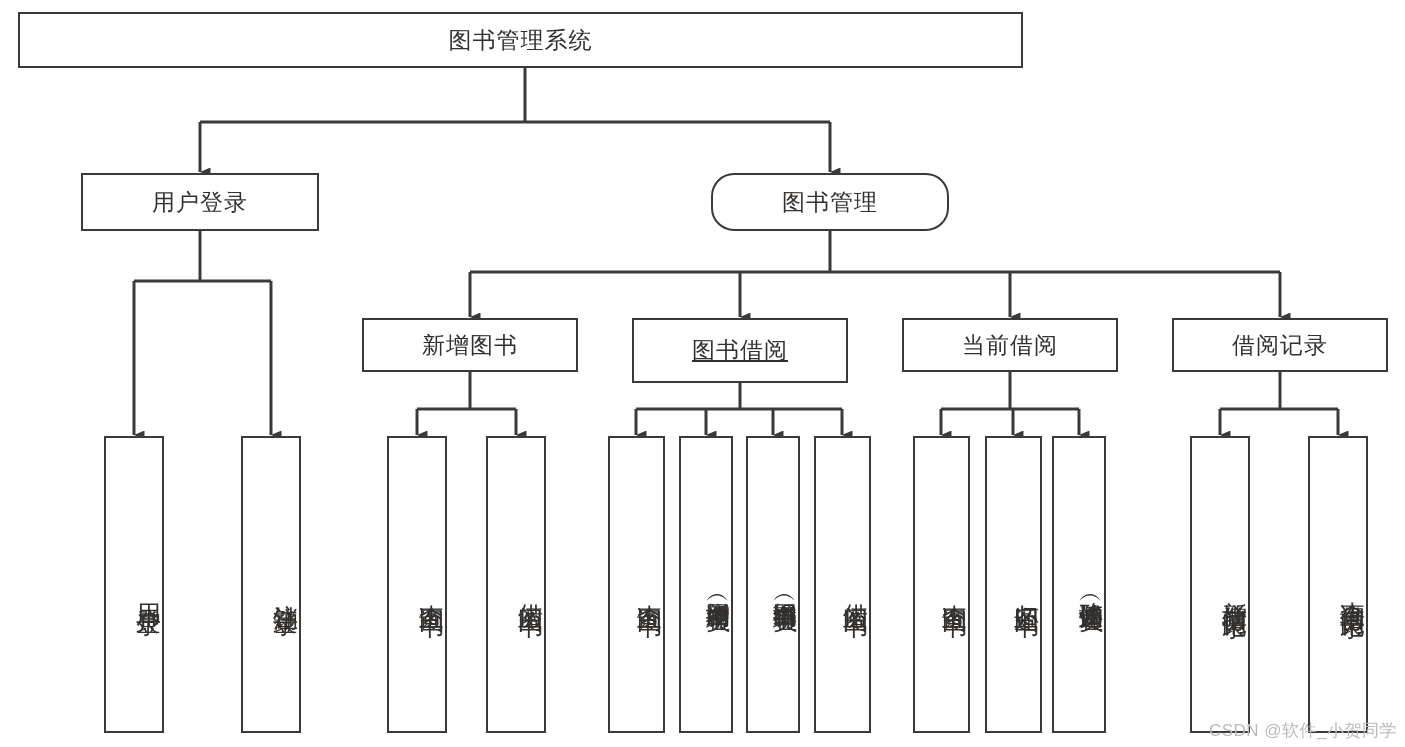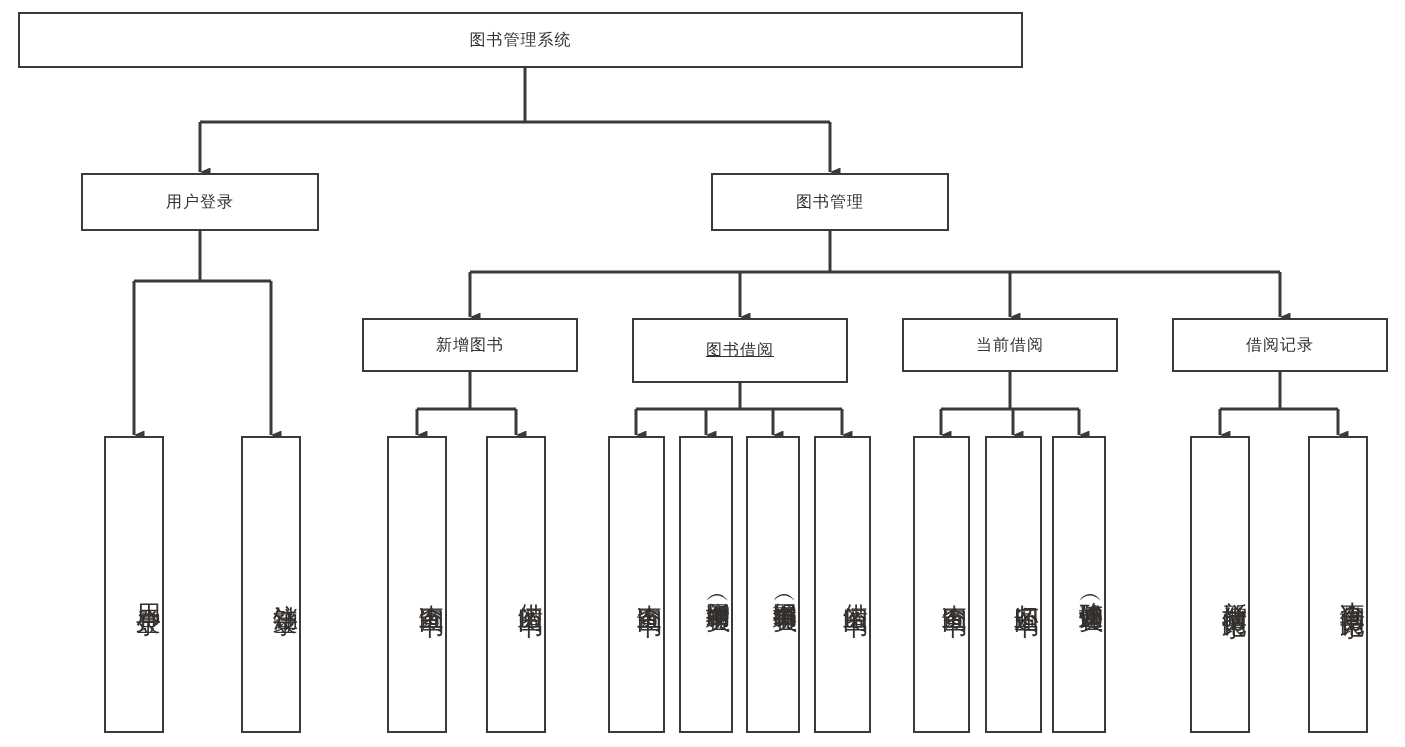--- a/index.html
+++ b/index.html
@@ -30,21 +30,21 @@
     position: absolute;
     box-sizing: border-box;
     border: 2.5px solid #3a3a3a;
     background: #ffffff;
     display: flex;
     align-items: center;
     justify-content: center;
     color: #33302e;
   }
   .node-box.horizontal {
-    font-size: 16px;
+    font-size: 23px;
     letter-spacing: 1px;
   }
   .node-box.vertical {
     writing-mode: vertical-rl;
     text-orientation: upright;
     font-size: 25px;
     letter-spacing: 3px;
     align-items: flex-start;
     justify-content: center;
     padding-top: 10px;
@@ -113,21 +113,21 @@
       </g>
   </svg>
 
   <div id="node-layer">
       <div class="node-box horizontal" style="left: 18px; top: 12px; width: 1005px; height: 56px;">
         <span>图书管理系统</span>
       </div>
       <div class="node-box horizontal" style="left: 81px; top: 173px; width: 238px; height: 58px;">
         <span>用户登录</span>
       </div>
-      <div class="node-box horizontal" style="left: 711px; top: 173px; width: 238px; height: 58px;">
+      <div class="node-box horizontal" style="left: 711px; top: 173px; width: 238px; height: 58px; border-radius: 23px;">
         <span>图书管理</span>
       </div>
       <div class="node-box horizontal" style="left: 362px; top: 318px; width: 216px; height: 54px;">
         <span>新增图书</span>
       </div>
       <div class="node-box horizontal" style="left: 632px; top: 318px; width: 216px; height: 65px; text-decoration: underline;">
         <span>图书借阅</span>
       </div>
       <div class="node-box horizontal" style="left: 902px; top: 318px; width: 216px; height: 54px; font-family: Liberation Mono, monospace;">
         <span>当前借阅</span>
@@ -169,13 +169,14 @@
         <span>确认归还（管理员）</span>
       </div>
       <div class="node-box vertical" style="left: 1190px; top: 436px; width: 60px; height: 297px;">
         <span>新增借阅记录</span>
       </div>
       <div class="node-box vertical" style="left: 1308px; top: 436px; width: 60px; height: 297px;">
         <span>查询借阅记录</span>
       </div>
     </div>
 
+  <div id="watermark">CSDN @软件_小贺同学</div>
 </div>
 
 </body></html>

